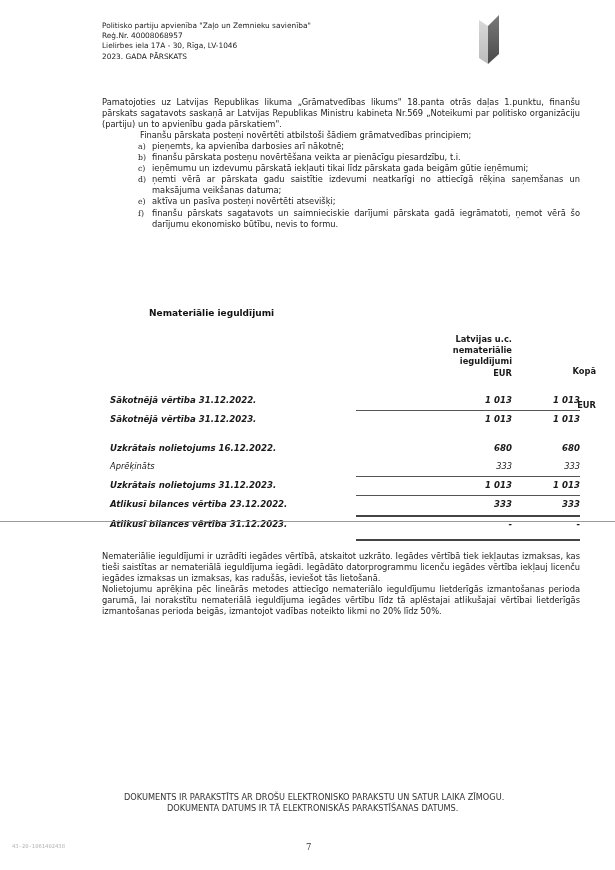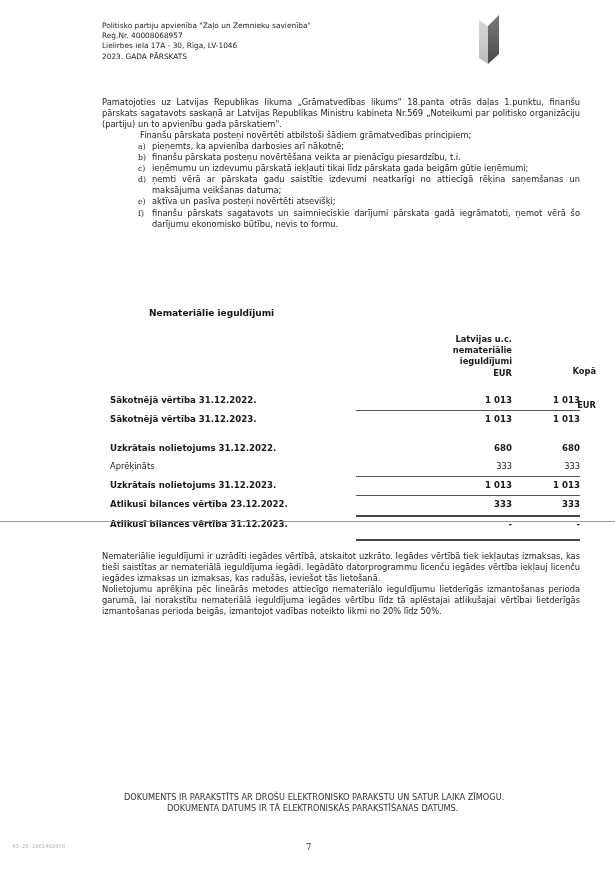--- a/index.html
+++ b/index.html
@@ -21,21 +21,21 @@
   .li .mk { width: 14px; flex: none; font-family: "DejaVu Serif", serif; font-size: 7.8px; }
   .li .tx { flex: 1; text-align: justify; }
   .li-cont { margin-left: -36px; text-align: justify; }
 
   .p-currency { left: 102px; top: 283px; width: 478px; }
   .subhead { position: absolute; left: 102px; top: 308px; font-size: 9px; font-weight: bold; color: #111; margin-left: 47px; }
 
   .table { position: absolute; left: 110px; top: 334px; width: 470px; font-size: 8.3px; color: #1a1a1a; }
   .col-h1 { position: absolute; left: 280px; top: 0; width: 122px; text-align: right; font-weight: bold; line-height: 11.2px; }
   .col-h2 { position: absolute; left: 426px; top: 0; width: 60px; text-align: right; font-weight: bold; line-height: 11.2px; margin-top: 32px; }
-  .row { position: absolute; left: 0; width: 470px; height: 14px; }
+  .row { position: absolute; left: 0; width: 470px; height: 14px; font-style: italic; }
   .row .lbl { position: absolute; left: 0; top: 0; }
   .row .v1 { position: absolute; left: 280px; width: 122px; text-align: right; top: 0; }
   .row .v2 { position: absolute; left: 410px; width: 60px; text-align: right; top: 0; }
   .row.bold { font-weight: bold; font-size: 8.6px; }
   .rule { position: absolute; left: 246px; width: 224px; height: 1px; background: #555; }
   .rule.double { height: 2px; background: #444; }
   .full-rule { position: absolute; left: 0; width: 615px; height: 1px; background: #9a9a9a; top: 521px; }
 
   .p-notes { left: 102px; top: 551px; width: 478px; text-align: justify; }
 
@@ -126,21 +126,21 @@
       <span class="v1">1 013</span>
       <span class="v2">1 013</span>
     </div>
     <div class="rule" style="top:76px"></div>
     <div class="row bold" style="top:80px">
       <span class="lbl">Sākotnējā vērtība 31.12.2023.</span>
       <span class="v1">1 013</span>
       <span class="v2">1 013</span>
     </div>
     <div class="row bold" style="top:109px">
-      <span class="lbl">Uzkrātais nolietojums 31.12.2022.</span>
+      <span class="lbl">Uzkrātais nolietojums 16.12.2022.</span>
       <span class="v1">680</span>
       <span class="v2">680</span>
     </div>
     <div class="row" style="top:127px">
       <span class="lbl">Aprēķināts</span>
       <span class="v1">333</span>
       <span class="v2">333</span>
     </div>
     <div class="rule" style="top:142px"></div>
     <div class="row bold" style="top:146px">

